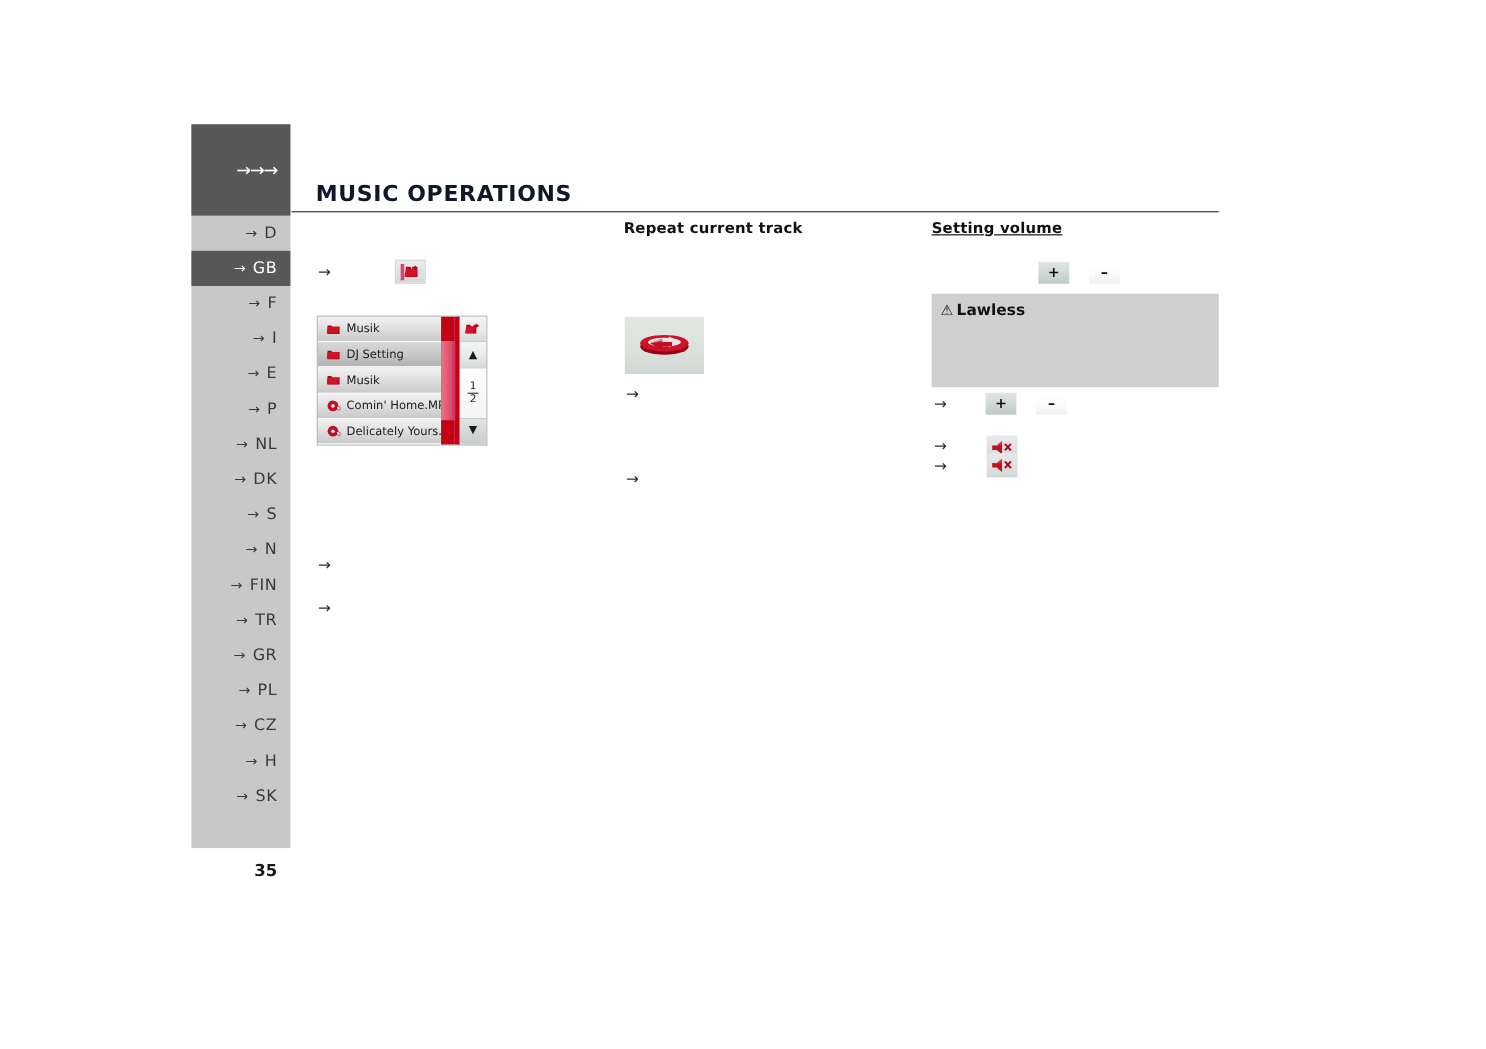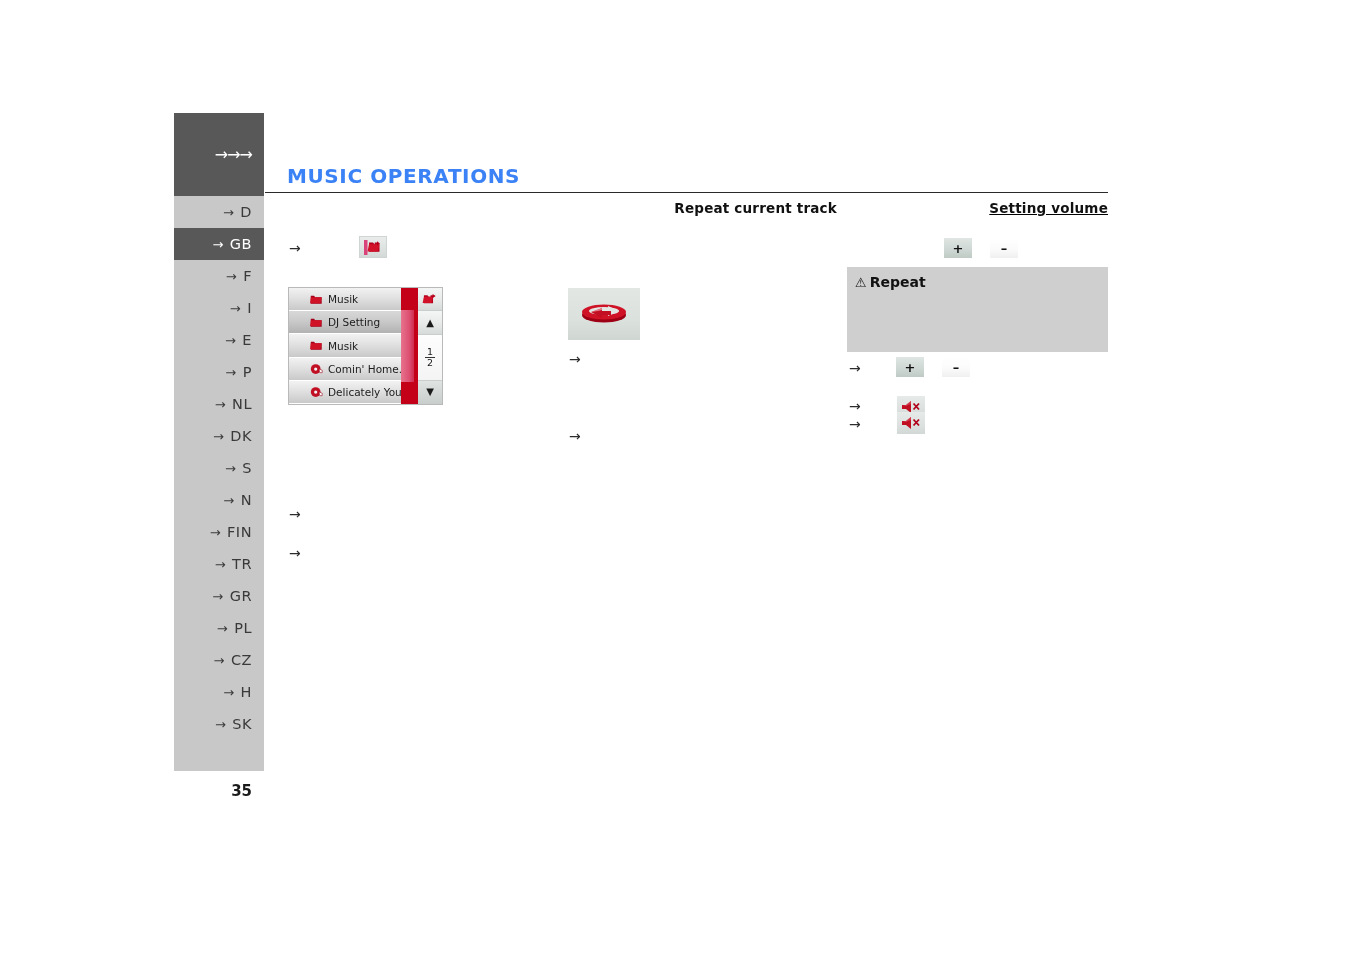--- a/index.html
+++ b/index.html
@@ -75,42 +75,41 @@
     color: #1a1a1a;
   }
 
   
   #page-title {
     position: absolute;
     left: 287px; top: 164px;
     font-size: 20px;
     font-weight: bold;
     letter-spacing: 0.6px;
-    color: #3b82f6;
+    color: #0f172a;
   }
   #title-rule {
     position: absolute;
     left: 265px; top: 192px;
     width: 843px; height: 1px;
     background: #2a2a2a;
   }
 
   
   .col { position: absolute; top: 200px; }
   #col-1 { left: 287px; width: 270px; }
   #col-2 { left: 567px; width: 270px; }
   #col-3 { left: 847px; width: 261px; text-decoration: underline; }
 
   .col-head {
     font-size: 13.5px;
     font-weight: bold;
     color: #111111;
     letter-spacing: 0.2px;
     height: 18px;
-    text-align: right;
   }
 
   .arrow-bullet {
     position: absolute;
     font-size: 14px;
     color: #2c2c2c;
     line-height: 1;
   }
 
   
@@ -139,21 +138,21 @@
   }
   #list-rows {
     width: 112px;
     display: flex;
     flex-direction: column;
   }
   .list-row {
     flex: 1;
     display: flex;
     align-items: center;
-    padding-left: 21px;
+    padding-left: 8px;
     font-size: 10.5px;
     color: #1b1b1b;
     background: linear-gradient(180deg,#f2f2f2 0%, #e2e2e2 42%, #c9c9c9 100%);
     border-bottom: 1px solid #ffffff;
     white-space: nowrap;
     overflow: hidden;
   }
   .list-row.selected {
     background: linear-gradient(180deg,#d8d8d8 0%, #cacaca 45%, #b2b2b2 100%);
   }
@@ -474,21 +473,21 @@
   </div>
 
   <div id="vol-row-top">
     <div class="pm-btn plus">+</div>
     <div class="pm-btn minus">–</div>
   </div>
 
   <div id="warning-box">
     <div id="warning-title">
       <span class="warn-tri">⚠</span>
-      <span>Repeat</span>
+      <span>Lawless</span>
     </div>
     <div id="warning-body"></div>
   </div>
 
   <span class="arrow-bullet" style="left:849px; top:361px;">→</span>
   <div id="vol-row-bottom">
     <div class="pm-btn plus">+</div>
     <div class="pm-btn minus">–</div>
   </div>
 

